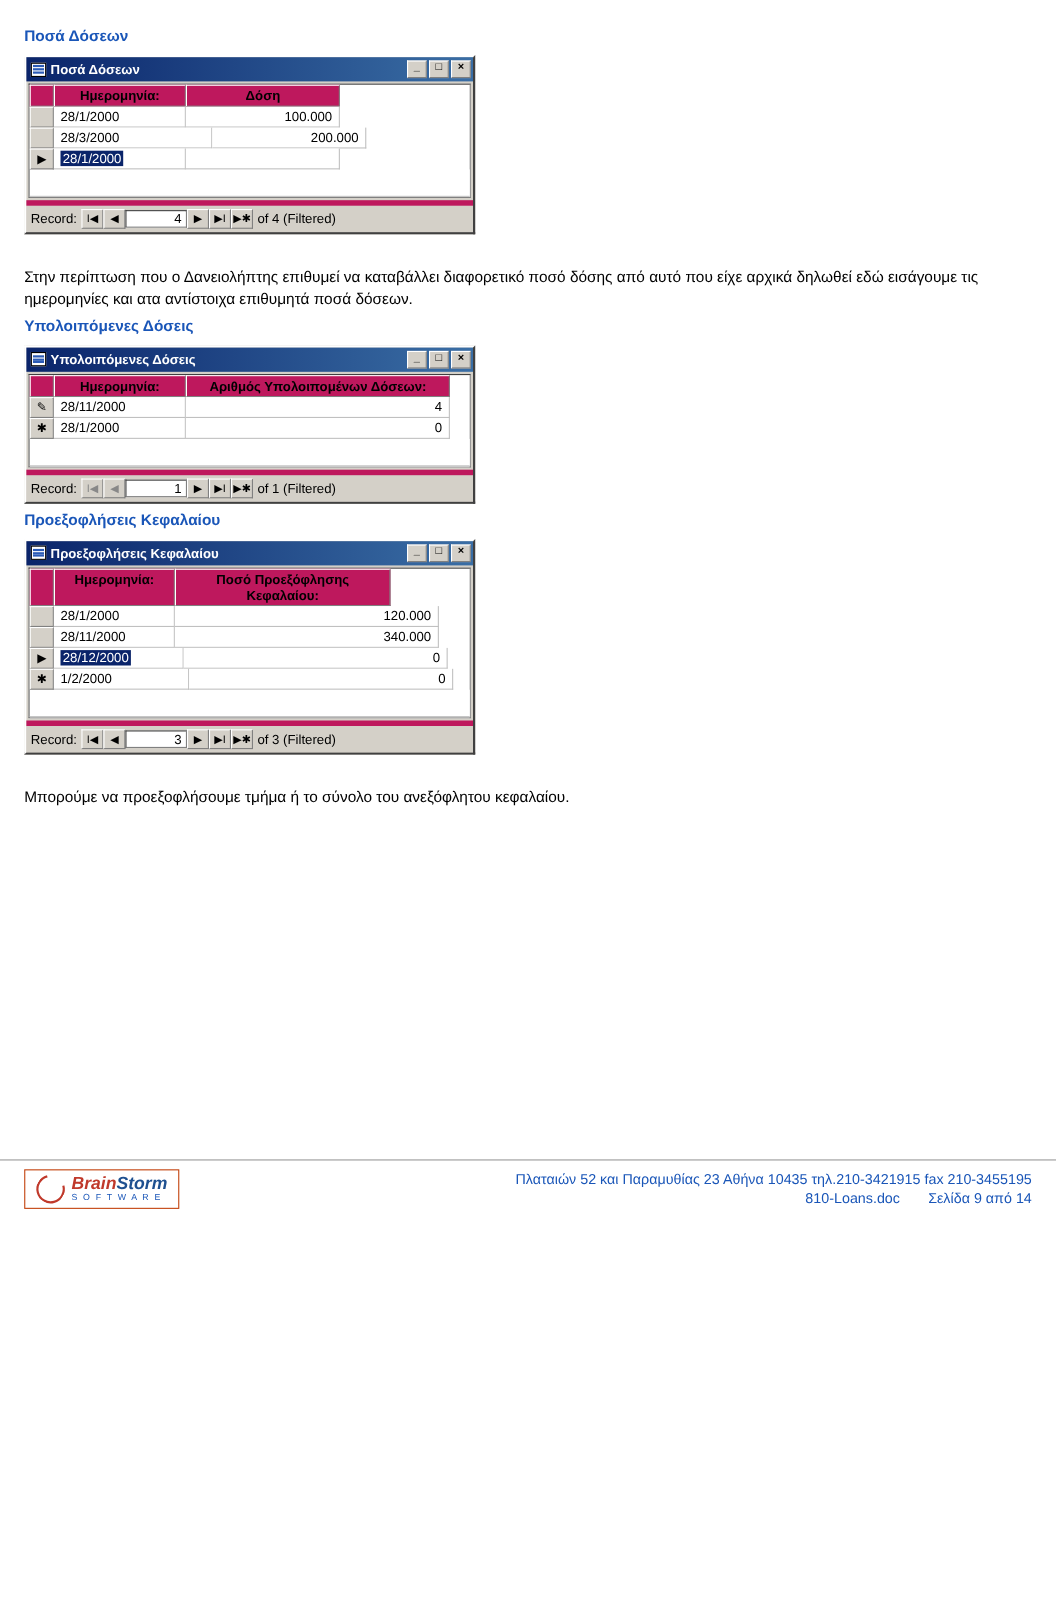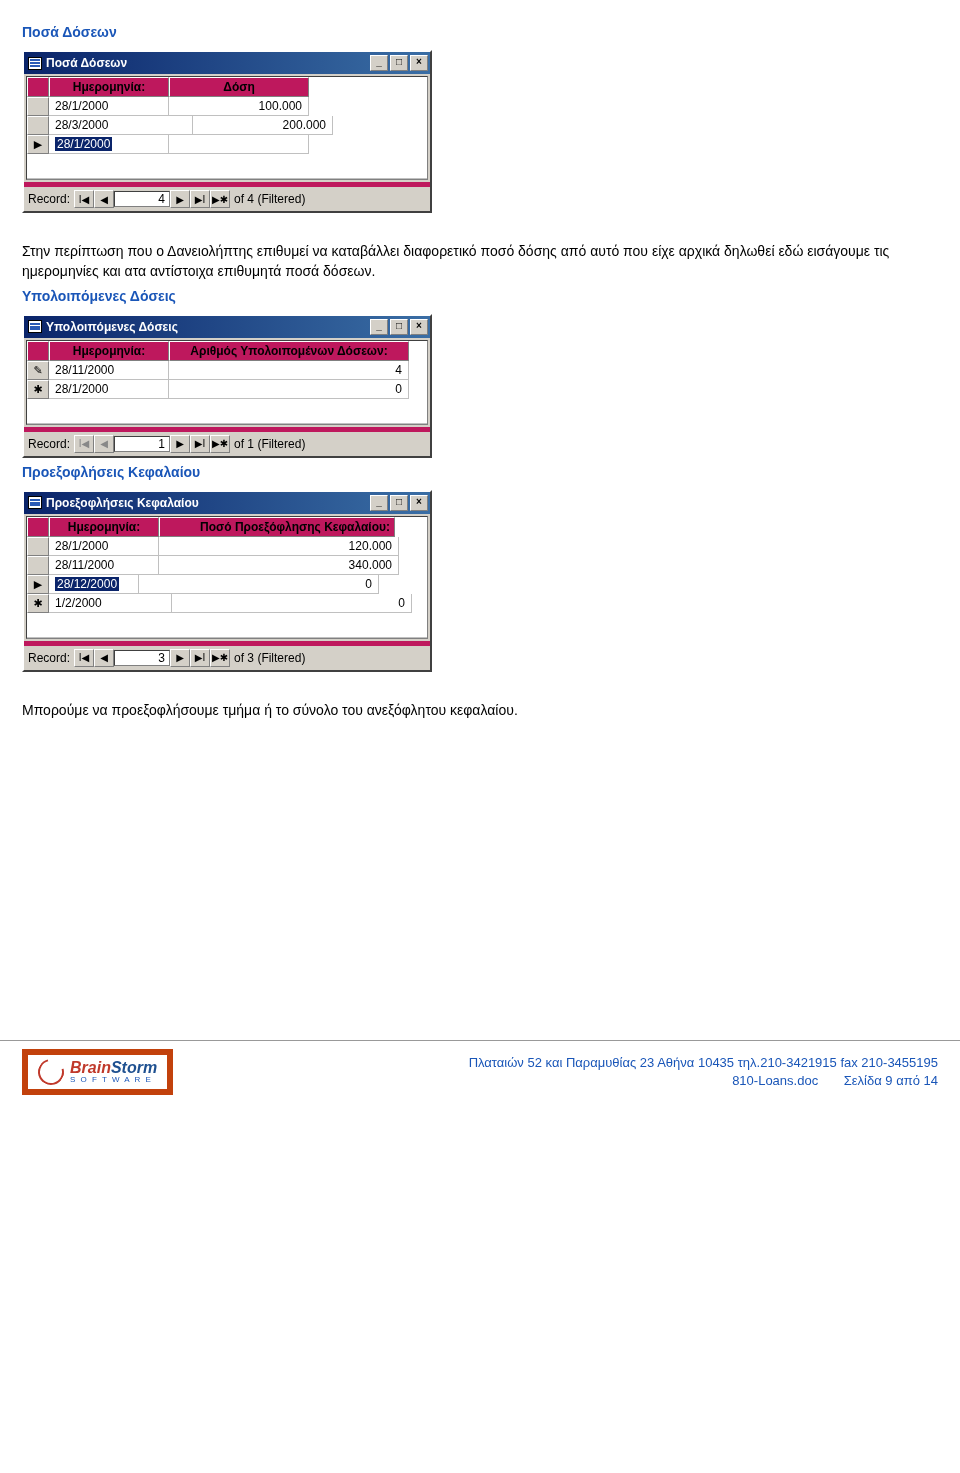--- a/index.html
+++ b/index.html
@@ -178,21 +178,21 @@
     border-top: 1px solid #999;
     display: flex;
     align-items: center;
     padding: 8px 22px 12px 22px;
     font-size: 13px;
   }
   .logo {
     display: flex;
     align-items: center;
     gap: 6px;
-    border: 6px solid #c2410c;
+    border: 1px solid #c2410c;
     padding: 4px 10px;
     background: #fff;
   }
   .logo-swirl {
     width: 22px;
     height: 22px;
     border-radius: 50%;
     border: 2px solid #c0392b;
     border-top-color: transparent;
     transform: rotate(30deg);
@@ -321,35 +321,35 @@
         <span>Προεξοφλήσεις Κεφαλαίου</span>
         <span class="titlebar-spacer"></span>
         <span class="tb-btn">_</span>
         <span class="tb-btn">□</span>
         <span class="tb-btn">×</span>
       </div>
       <div class="grid">
         <div class="grid-head">
           <div class="cellh" style="width: 22px;"></div>
           <div class="cellh" style="width: 110px;">Ημερομηνία:</div>
-          <div class="cellh" style="width: 236px; text-align: right;">Ποσό Προεξόφλησης Κεφαλαίου:</div>
+          <div class="cellh" style="width: 196px;">Ποσό Προεξόφλησης Κεφαλαίου:</div>
         </div>
         <div class="grid-row">
           <div class="rowsel"></div>
           <div class="cell center" style="width: 110px;">28/1/2000</div>
           <div class="cell right" style="width: 240px;">120.000</div>
         </div>
         <div class="grid-row">
           <div class="rowsel"></div>
           <div class="cell center" style="width: 110px;">28/11/2000</div>
           <div class="cell right" style="width: 240px;">340.000</div>
         </div>
         <div class="grid-row">
           <div class="rowsel">▶</div>
-          <div class="cell center" style="width: 90px;"><span class="hilite">28/12/2000</span></div>
+          <div class="cell center" style="width: 118px;"><span class="hilite">28/12/2000</span></div>
           <div class="cell right" style="width: 240px;">0</div>
         </div>
         <div class="grid-row">
           <div class="rowsel">✱</div>
           <div class="cell center" style="width: 123px;">1/2/2000</div>
           <div class="cell right" style="width: 240px;">0</div>
         </div>
         <div class="gridbody-pad"></div>
       </div>
       <div class="recnav">

